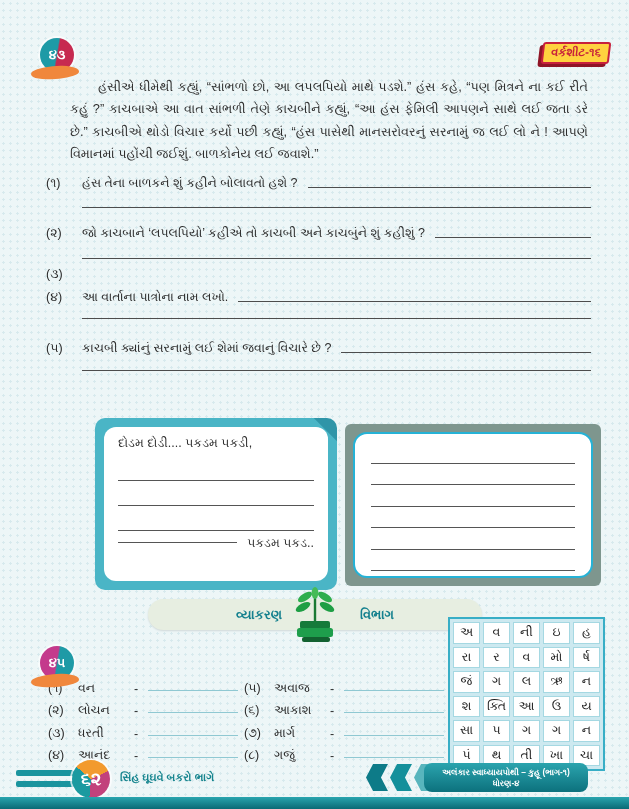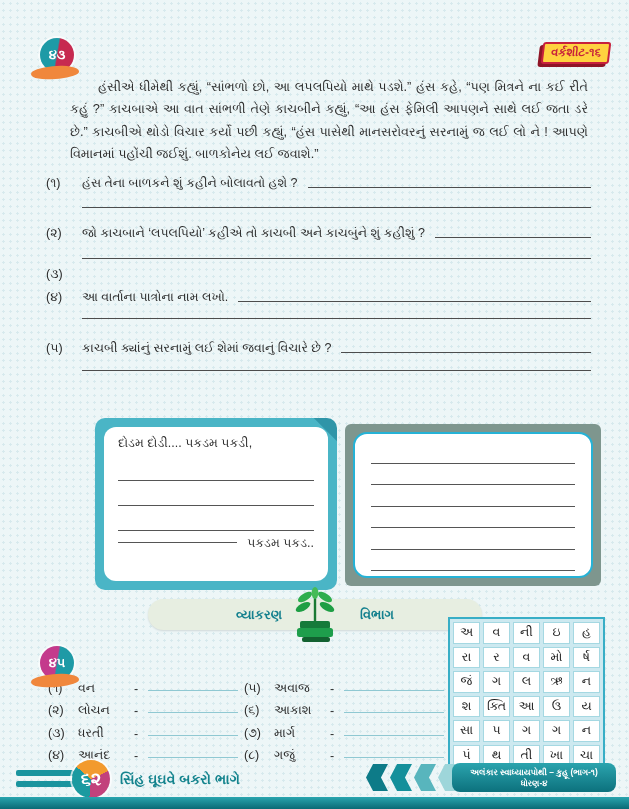--- a/index.html
+++ b/index.html
@@ -88,26 +88,26 @@
     font-size:12.5px; color:#1a1a1a; }
   
   .f-bar { position:absolute; left:16px; width:58px; height:6px; background:#1a949e; border-radius:2px; }
   .f-circle {
     position:absolute; left:72px; top:760px; width:38px; height:38px; border-radius:50%;
     background:conic-gradient(from -50deg, #f29a2e 0 115deg, #c2427c 115deg 235deg, #1b9aa0 235deg 360deg);
     color:#fff; font-weight:bold; font-size:18px;
     display:flex; align-items:center; justify-content:center;
     box-shadow:0 0 0 2px rgba(255,255,255,.7);
   }
-  .f-left-text { position:absolute; left:120px; top:771px; color:#15848e; font-weight:bold; font-size:14px; }
+  .f-left-text { position:absolute; left:120px; top:771px; color:#15848e; font-weight:bold; font-size:11px; }
   .f-chevrons { position:absolute; left:366px; top:764px; display:flex; gap:2px; }
   .chev { width:22px; height:27px;
     clip-path:polygon(100% 0, 32% 0, 0 50%, 32% 100%, 100% 100%, 68% 50%); }
   .f-pill {
-    position:absolute; left:452px; top:763px; width:164px; height:29px; border-radius:8px;
+    position:absolute; left:424px; top:763px; width:164px; height:29px; border-radius:8px;
     background:linear-gradient(#2ba4ae,#0c717d);
     color:#fff; font-weight:bold; font-size:8.4px;
     display:flex; align-items:center; justify-content:center; text-align:center; padding:0 5px;
   }
   .bottom-band { position:absolute; left:0; bottom:0; width:100%; height:12px;
     background:linear-gradient(#29a5af,#0a6a75); }
 </style>
 </head>
 <body>
 

